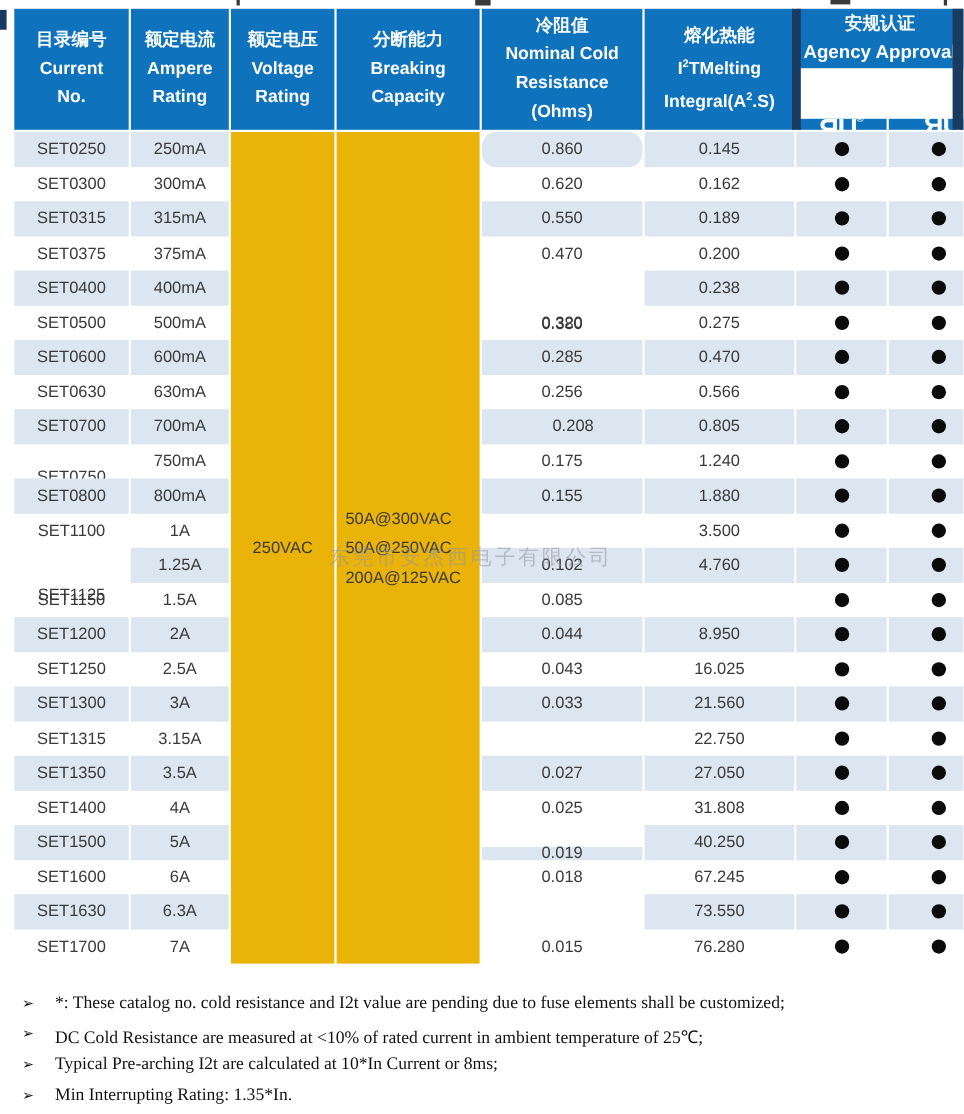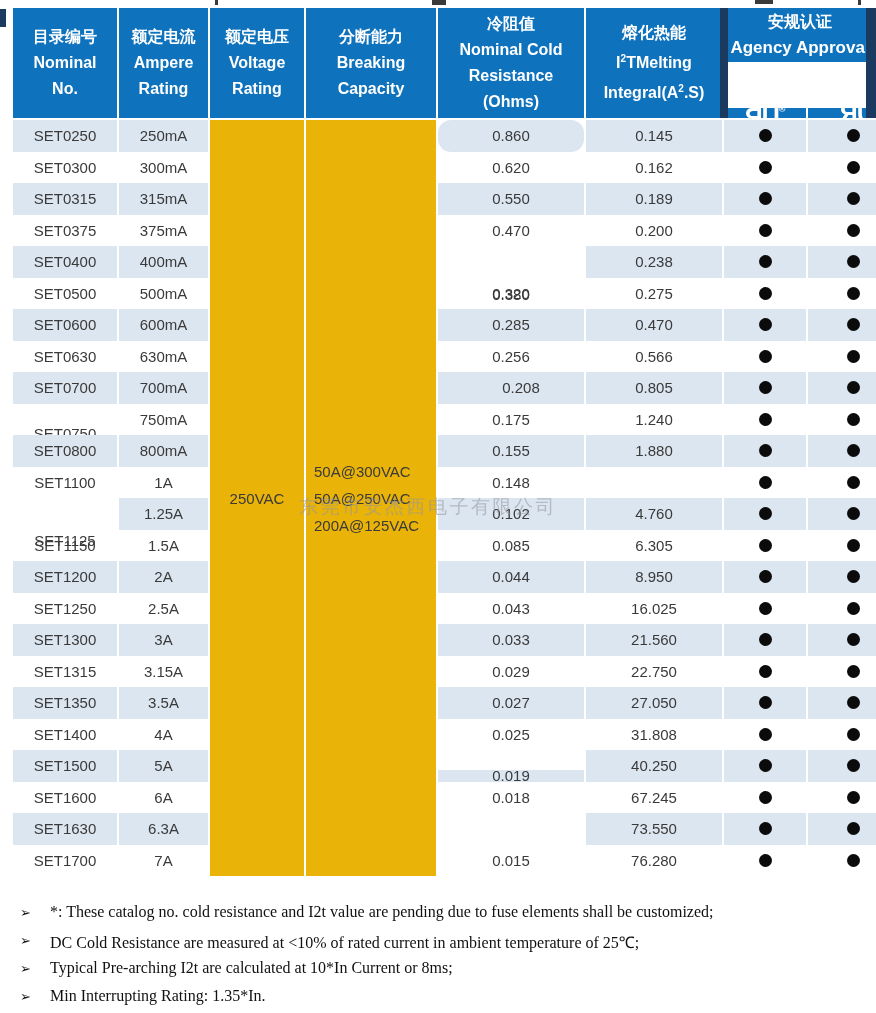--- a/index.html
+++ b/index.html
@@ -53,21 +53,21 @@
 <div class="artifact" style="left:215px;top:0;width:3px;height:5px;"></div>
 <div class="artifact" style="left:432px;top:0;width:14px;height:5px;"></div>
 <div class="artifact" style="left:755px;top:0;width:18px;height:4px;"></div>
 <div class="artifact" style="left:858px;top:0;width:3px;height:5px;"></div>
 <div class="navy-mark" style="left:0;top:9px;width:6px;height:18px;"></div>
 
 <div class="tbl">
   <div class="thead">
     <div class="hcell span2">
       <div class="hline">目录编号</div>
-      <div class="hline en">Nominal</div>
+      <div class="hline en">Current</div>
       <div class="hline en">No.</div>
     </div>
     <div class="hcell span2">
       <div class="hline">额定电流</div>
       <div class="hline en">Ampere</div>
       <div class="hline en">Rating</div>
     </div>
     <div class="hcell span2">
       <div class="hline">额定电压</div>
       <div class="hline en">Voltage</div>
@@ -227,21 +227,21 @@
   <div class="cell stripe" style="grid-area: 11 / 6;">1.880</div>
   <div class="cell stripe" style="grid-area: 11 / 7;">
         <span class="dot"></span>
       </div>
   <div class="cell c8 stripe" style="grid-area: 11 / 8;">
         <span class="dot"></span>
       </div>
 
   <div class="cell" style="grid-area: 12 / 1;">SET1100</div>
   <div class="cell" style="grid-area: 12 / 2;">1A</div>
-  <div class="cell" style="grid-area: 12 / 5;">0.148</div>
+  <div class="cell" style="grid-area: 12 / 6;">3.500</div>
   <div class="cell" style="grid-area: 12 / 7;">
         <span class="dot"></span>
       </div>
   <div class="cell c8" style="grid-area: 12 / 8;">
         <span class="dot"></span>
       </div>
 
   <div class="cell stripe" style="grid-area: 13 / 1; margin-top: 42px;">SET1125</div>
   <div class="cell stripe" style="grid-area: 13 / 2;">1.25A</div>
   <div class="cell stripe" style="grid-area: 13 / 5;">0.102</div>
@@ -249,21 +249,20 @@
   <div class="cell stripe" style="grid-area: 13 / 7;">
         <span class="dot"></span>
       </div>
   <div class="cell c8 stripe" style="grid-area: 13 / 8;">
         <span class="dot"></span>
       </div>
 
   <div class="cell" style="grid-area: 14 / 1;">SET1150</div>
   <div class="cell" style="grid-area: 14 / 2;">1.5A</div>
   <div class="cell" style="grid-area: 14 / 5;">0.085</div>
-  <div class="cell" style="grid-area: 14 / 6;">6.305</div>
   <div class="cell" style="grid-area: 14 / 7;">
         <span class="dot"></span>
       </div>
   <div class="cell c8" style="grid-area: 14 / 8;">
         <span class="dot"></span>
       </div>
 
   <div class="cell stripe" style="grid-area: 15 / 1;">SET1200</div>
   <div class="cell stripe" style="grid-area: 15 / 2;">2A</div>
   <div class="cell stripe" style="grid-area: 15 / 5;">0.044</div>
@@ -292,21 +291,20 @@
   <div class="cell stripe" style="grid-area: 17 / 6;">21.560</div>
   <div class="cell stripe" style="grid-area: 17 / 7;">
         <span class="dot"></span>
       </div>
   <div class="cell c8 stripe" style="grid-area: 17 / 8;">
         <span class="dot"></span>
       </div>
 
   <div class="cell" style="grid-area: 18 / 1;">SET1315</div>
   <div class="cell" style="grid-area: 18 / 2;">3.15A</div>
-  <div class="cell" style="grid-area: 18 / 5;">0.029</div>
   <div class="cell" style="grid-area: 18 / 6;">22.750</div>
   <div class="cell" style="grid-area: 18 / 7;">
         <span class="dot"></span>
       </div>
   <div class="cell c8" style="grid-area: 18 / 8;">
         <span class="dot"></span>
       </div>
 
   <div class="cell stripe" style="grid-area: 19 / 1;">SET1350</div>
   <div class="cell stripe" style="grid-area: 19 / 2;">3.5A</div>

